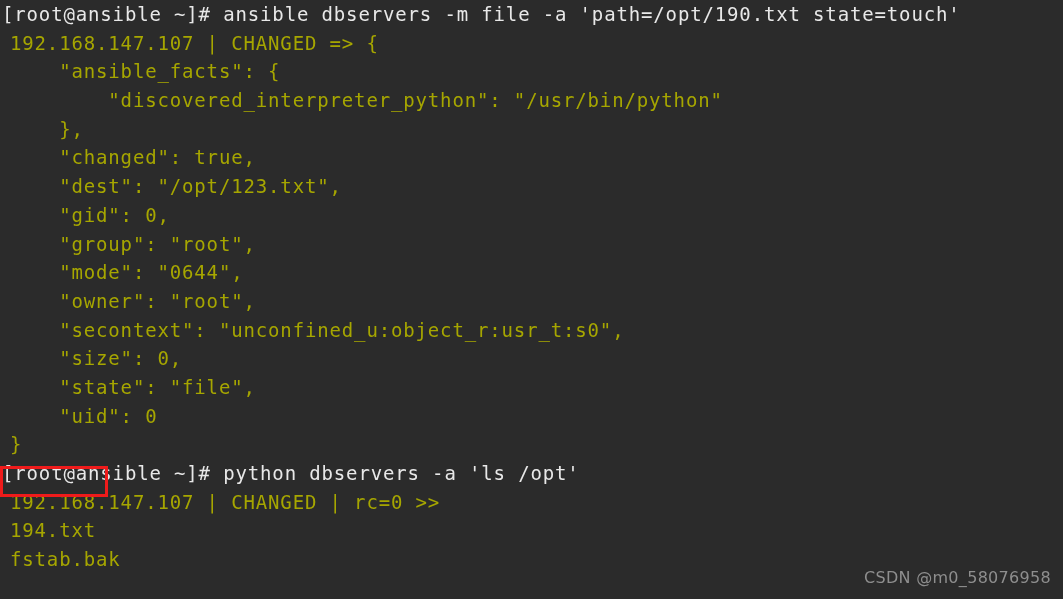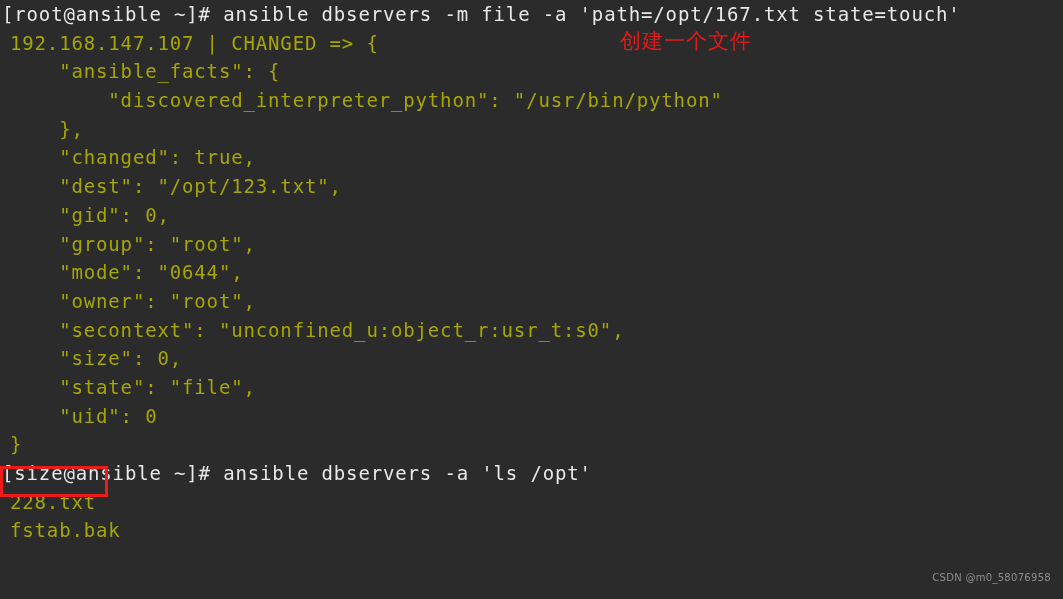--- a/index.html
+++ b/index.html
@@ -57,52 +57,52 @@
     border: 3px solid #ef1b1b;
     box-sizing: content-box;
     pointer-events: none;
   }
   .watermark {
     position: absolute;
     right: 12px;
     bottom: 6px;
     color: #8e8e8e;
     font-family: "DejaVu Sans", "Liberation Sans", sans-serif;
-    font-size: 10px;
+    font-size: 16px;
     letter-spacing: 0.3px;
     white-space: pre;
   }
 </style>
 </head>
 <body>
 
 <div id="terminal">
 
   <div class="screen">
-    <div class="line prompt-line">[root@ansible ~]# ansible dbservers -m file -a 'path=/opt/167.txt state=touch'</div>
+    <div class="line prompt-line">[root@ansible ~]# ansible dbservers -m file -a 'path=/opt/190.txt state=touch'</div>
     <div class="line out">192.168.147.107 | CHANGED =&gt; {</div>
     <div class="line out">    "ansible_facts": {</div>
     <div class="line out">        "discovered_interpreter_python": "/usr/bin/python"</div>
     <div class="line out">    },</div>
     <div class="line out">    "changed": true,</div>
     <div class="line out">    "dest": "/opt/123.txt",</div>
     <div class="line out">    "gid": 0,</div>
     <div class="line out">    "group": "root",</div>
     <div class="line out">    "mode": "0644",</div>
     <div class="line out">    "owner": "root",</div>
     <div class="line out">    "secontext": "unconfined_u:object_r:usr_t:s0",</div>
     <div class="line out">    "size": 0,</div>
     <div class="line out">    "state": "file",</div>
     <div class="line out">    "uid": 0</div>
     <div class="line out">}</div>
-    <div class="line prompt-line">[size@ansible ~]# ansible dbservers -a 'ls /opt'</div>
-    <div class="line out">228.txt</div>
+    <div class="line prompt-line">[root@ansible ~]# python dbservers -a 'ls /opt'</div>
+    <div class="line out">192.168.147.107 | CHANGED | rc=0 &gt;&gt;</div>
+    <div class="line out">194.txt</div>
     <div class="line out">fstab.bak</div>
 
   </div>
 
-  <div class="annotation-cn">创建一个文件</div>
 
   <div class="highlight-box"></div>
 
   <div class="watermark">CSDN @m0_58076958</div>
 
 </div>
 
 </body></html>

